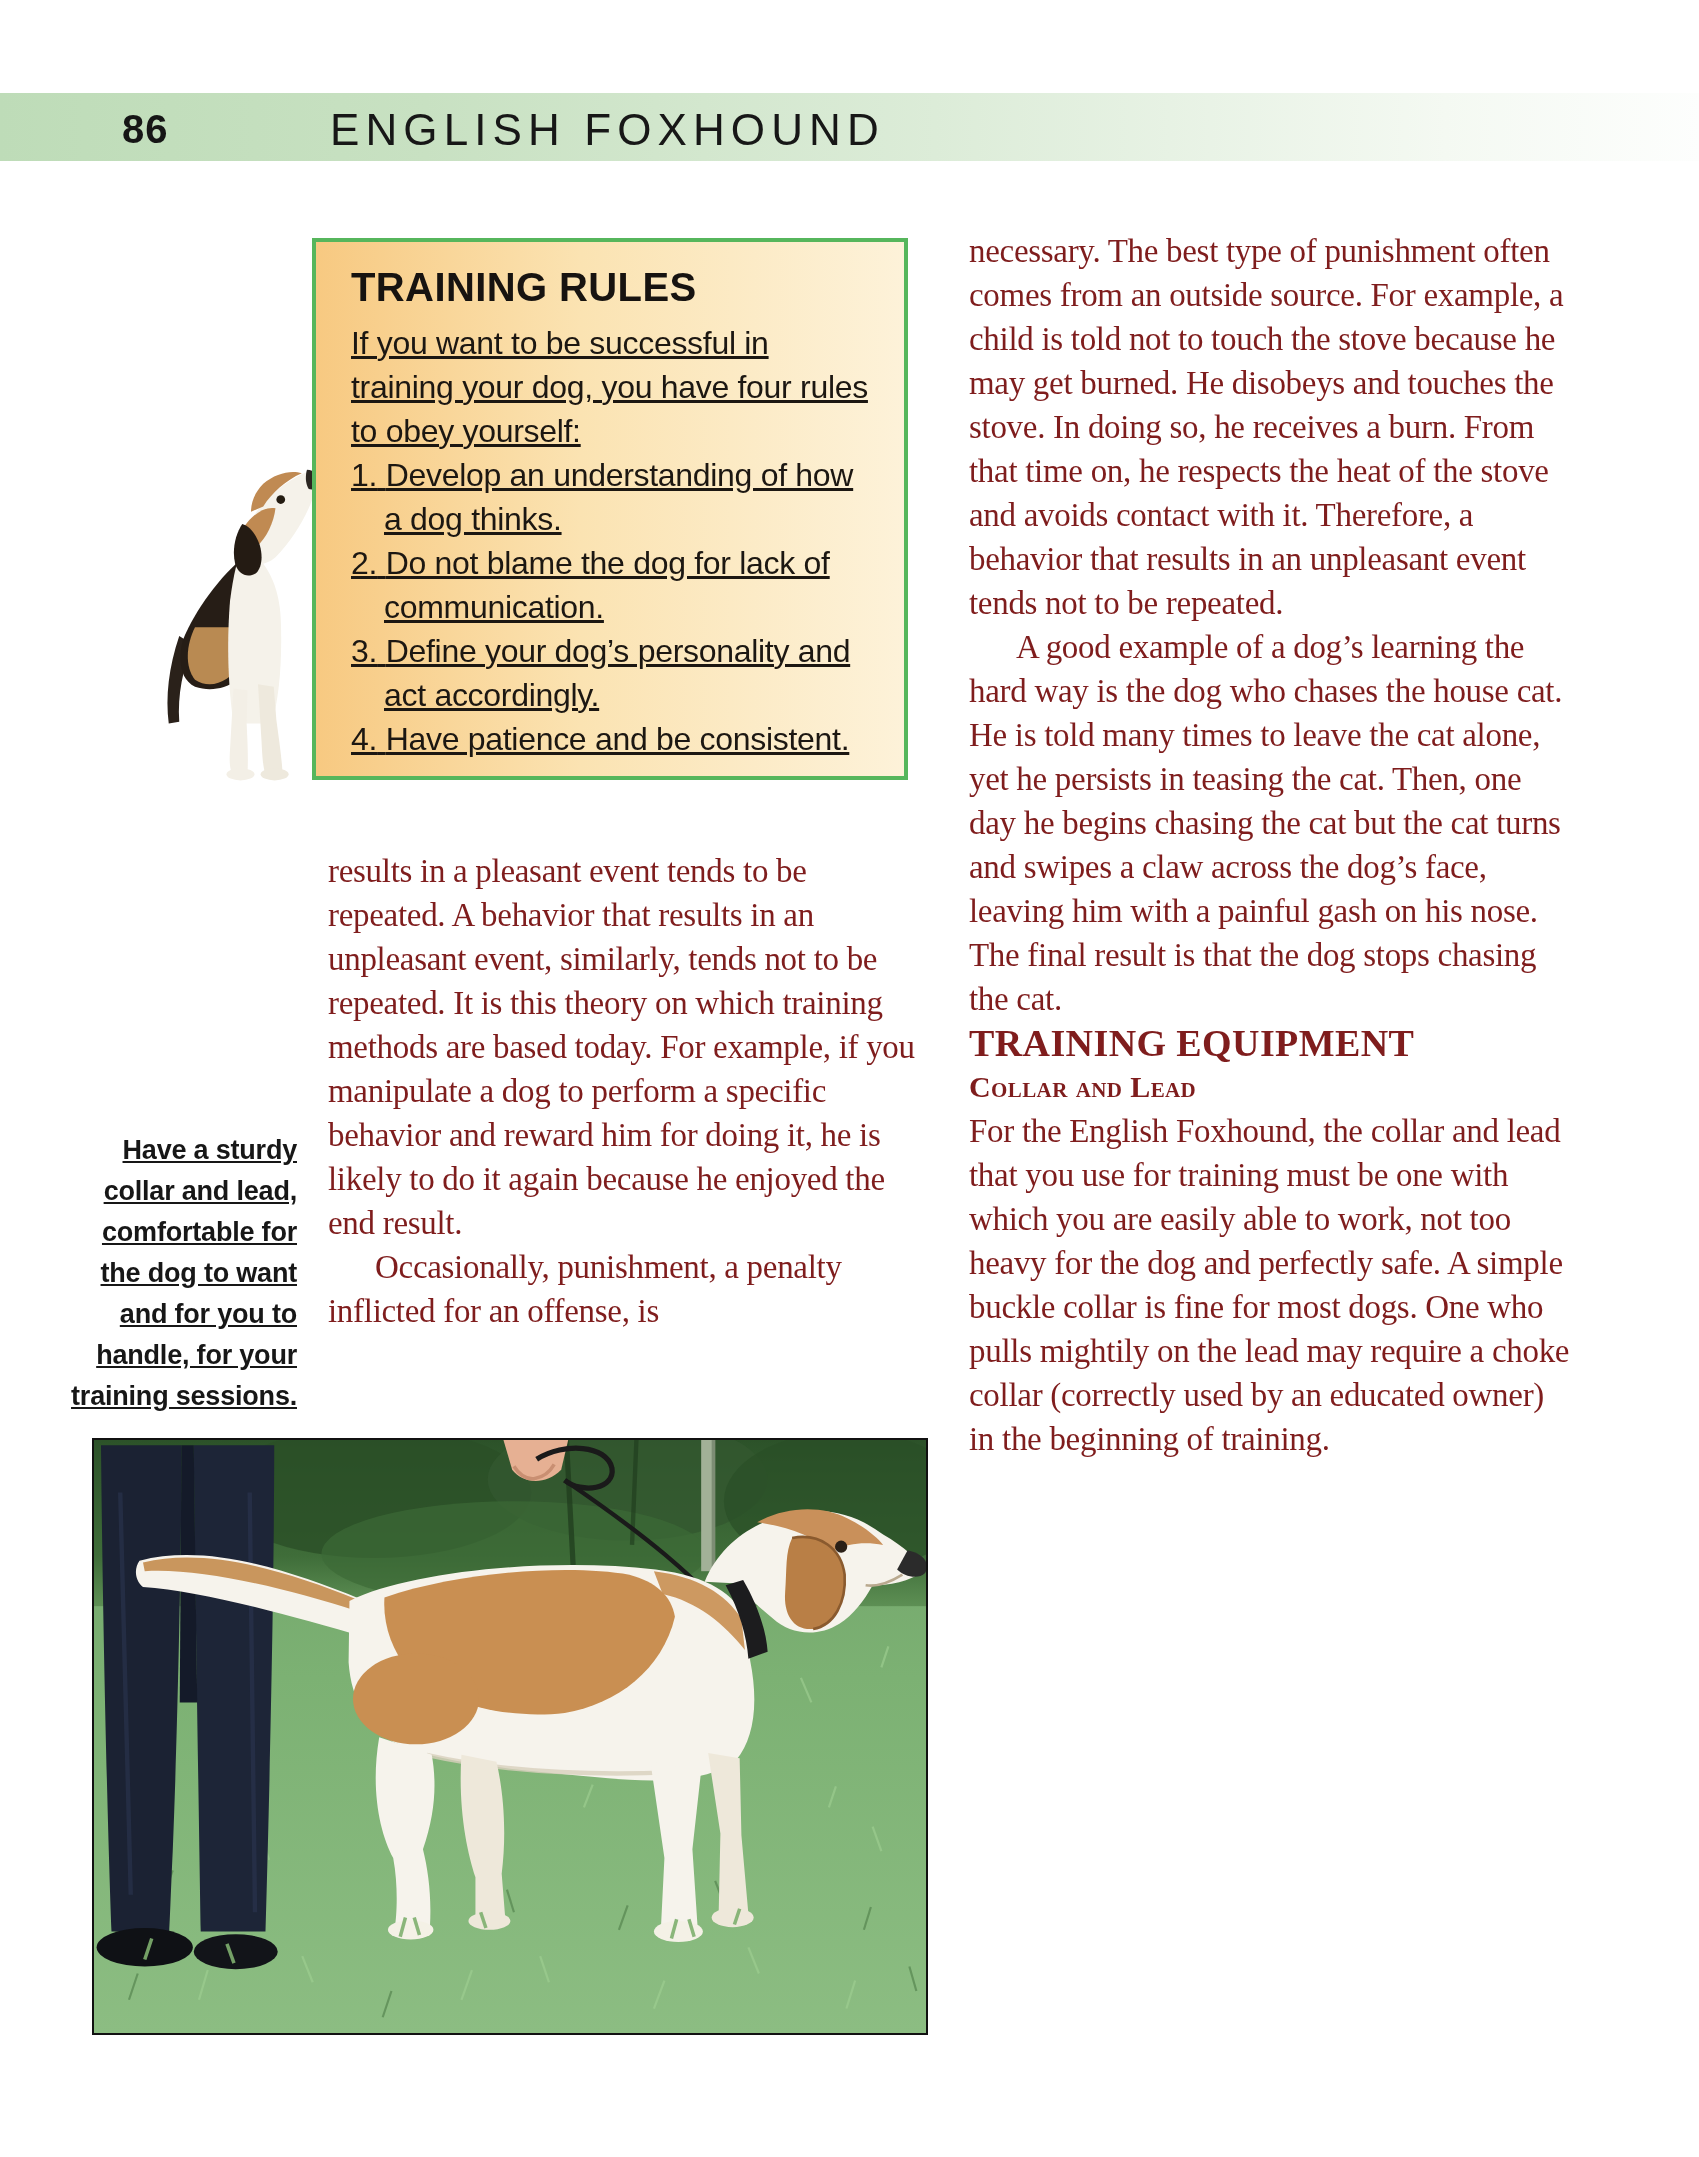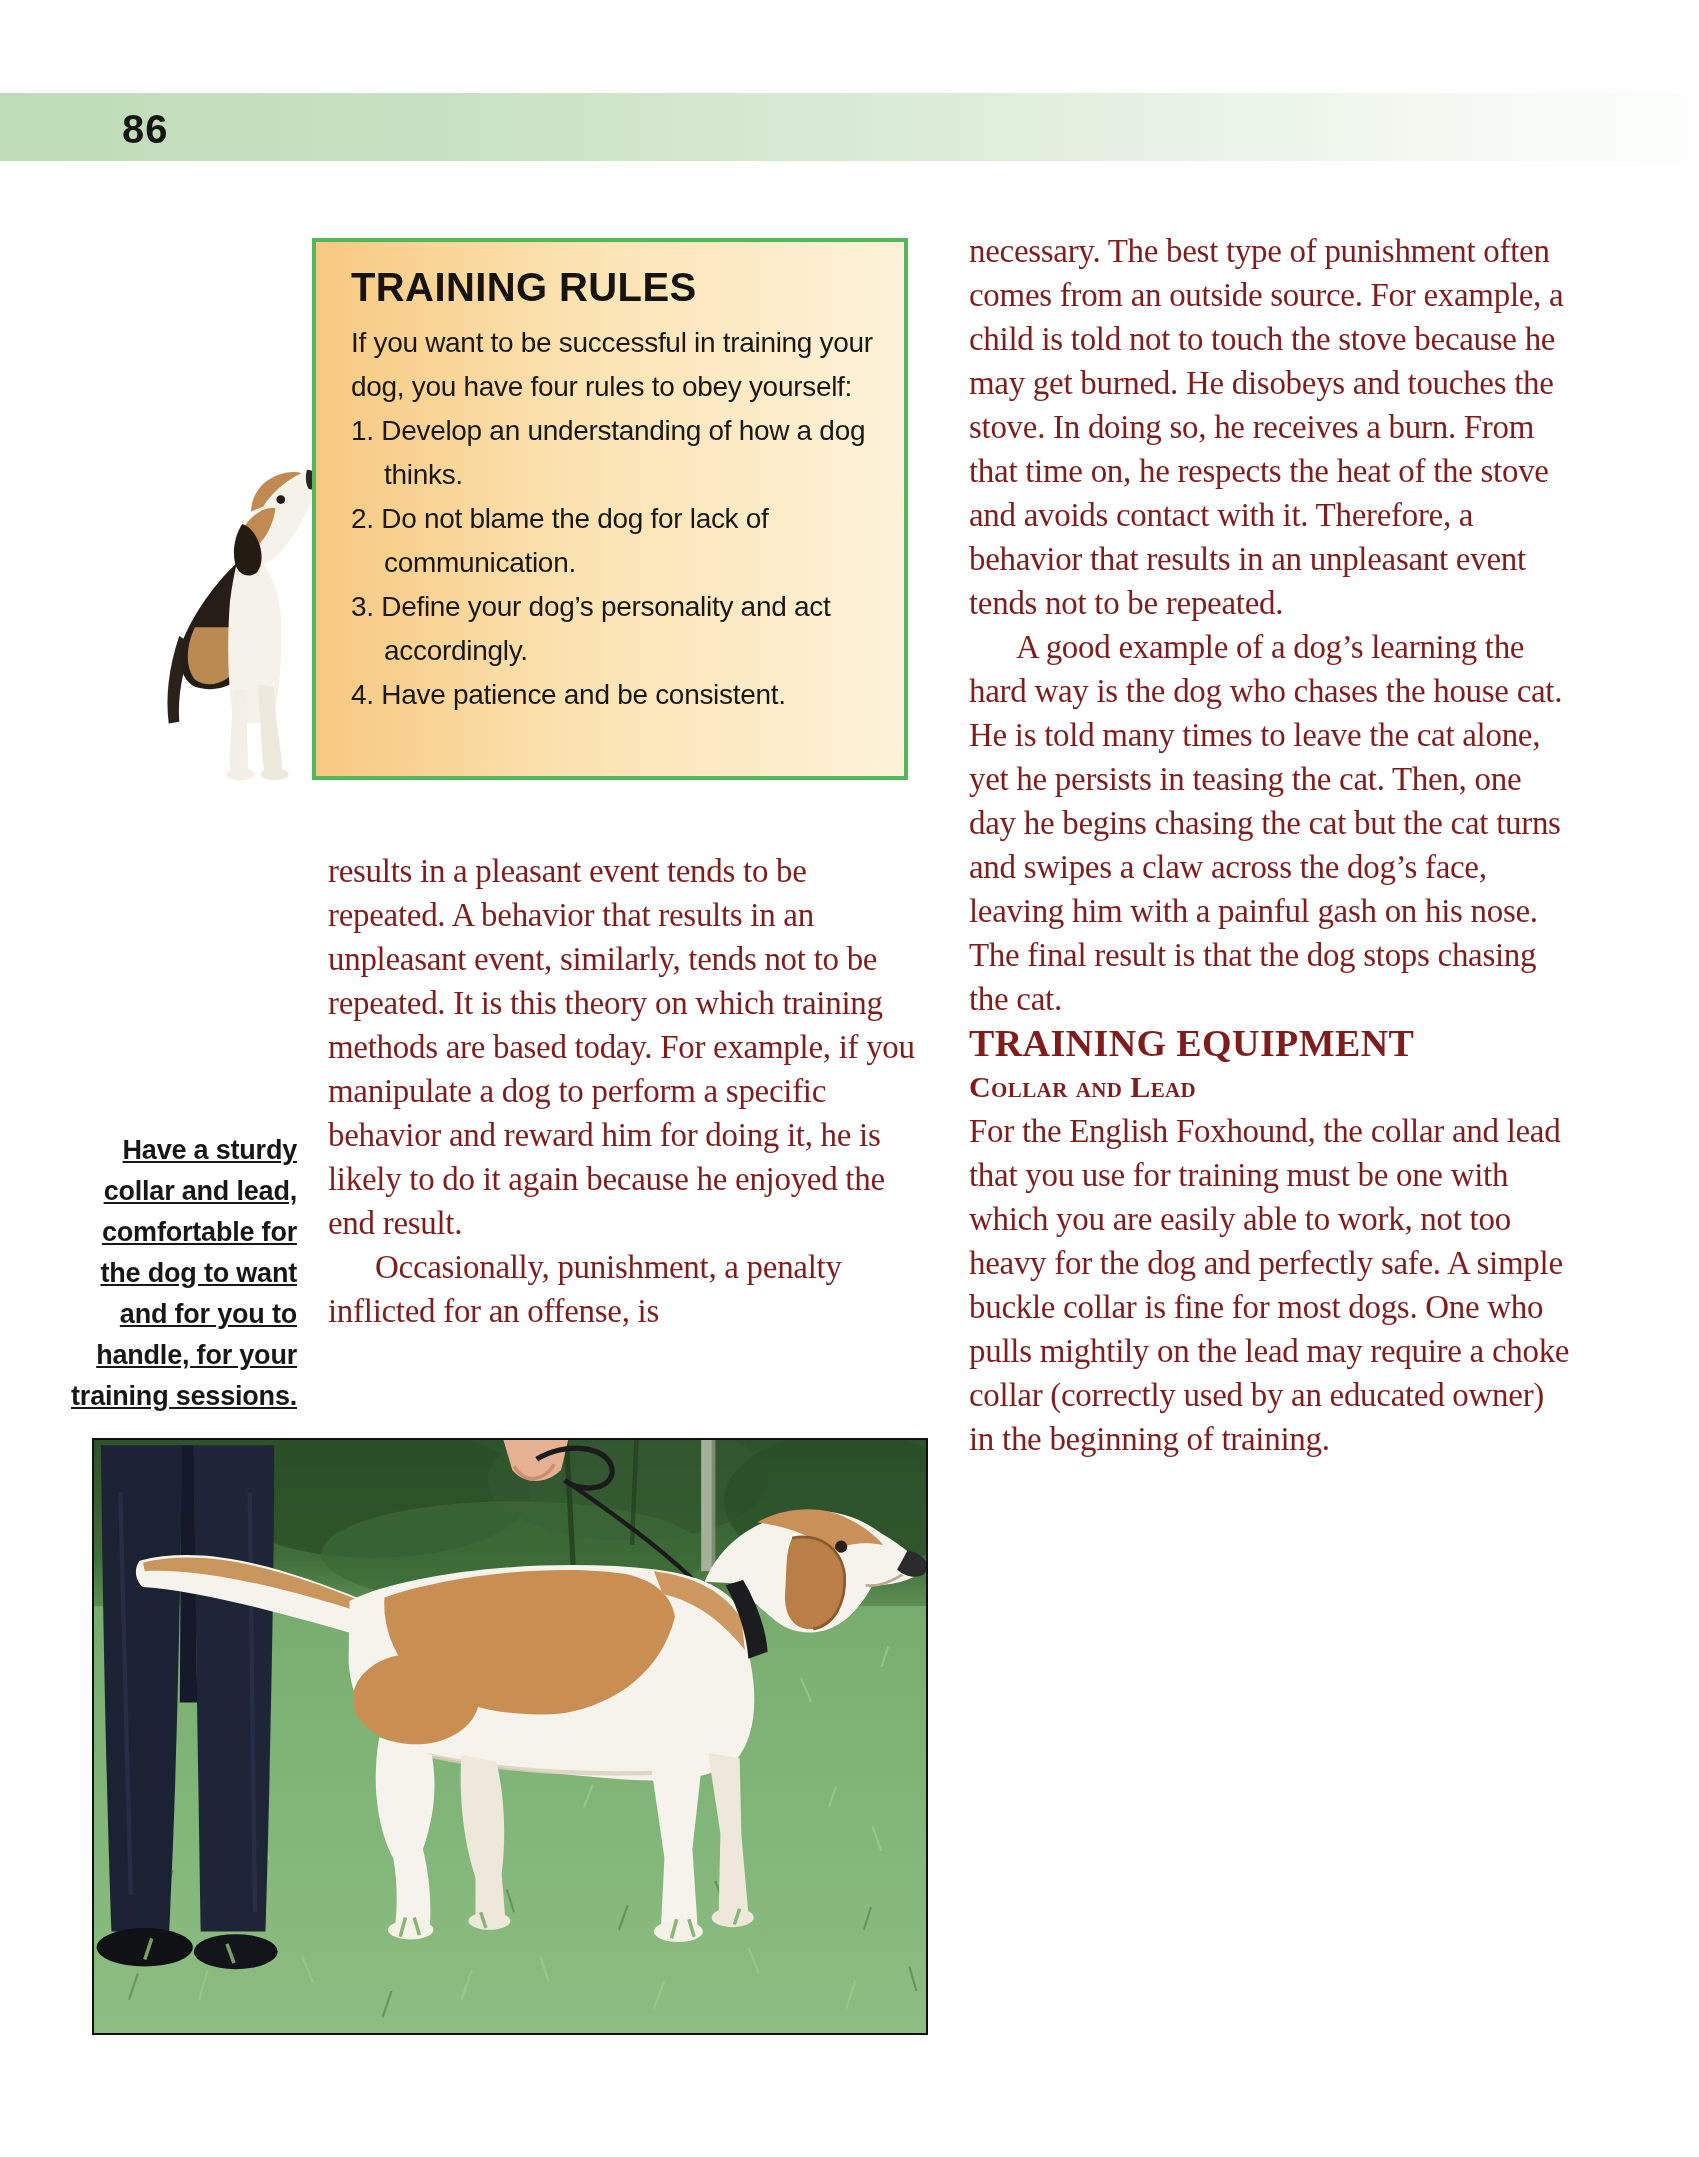--- a/index.html
+++ b/index.html
@@ -30,21 +30,21 @@
     border:4.4px solid #56b65c;
     background:linear-gradient(90deg,#f7c981 0%,#fado  45%,#fdf2d9 100%);
     background:linear-gradient(90deg,#f7c981 0%,#fbe3b2 45%,#fdf2d9 100%);
     padding:23px 26px 0 35px;
   }
   .tb-title{
     font-size:40px;font-weight:700;color:#171310;letter-spacing:0.4px;
     margin:0 0 10.5px 0;
   }
   .tb-text{
-    font-size:28px;line-height:44px;color:#1c1712;letter-spacing:-0.3px;
+    font-size:32px;line-height:44px;color:#1c1712;letter-spacing:-0.3px;text-decoration:underline;
   }
   .tb-item{padding-left:33px;text-indent:-33px;}
   .tb-num{display:inline;}
   
   .dog-cutout{position:absolute;left:160px;top:461px;width:168px;height:320px;}
   
   .col{
     position:absolute;
     font-family:"Liberation Serif",serif;
     font-size:33px;line-height:44px;color:#7f1d1d;letter-spacing:-0.3px;
@@ -79,20 +79,21 @@
   }
   .photo-frame svg{display:block;width:100%;height:100%;}
 </style>
 </head>
 <body>
 
 <div class="page">
 
   <div class="header-bar">
     <div class="page-number">86</div>
+    <div class="header-title">ENGLISH FOXHOUND</div>
   </div>
 
   <div class="dog-cutout">
     <svg viewBox="0 0 192 366">
 
       <path d="M22,200 C10,235 6,270 10,300 L22,298 C20,268 26,236 38,210 Z" fill="#2a211a"></path>
 
       <path d="M96,110 C70,130 40,170 26,205 C20,230 24,250 40,258 C70,268 100,250 112,220 L116,130 Z" fill="#261d16"></path>
       <path d="M40,190 C30,210 28,235 40,250 C58,262 80,252 92,232 L96,190 Z" fill="#b98a52"></path>
 

